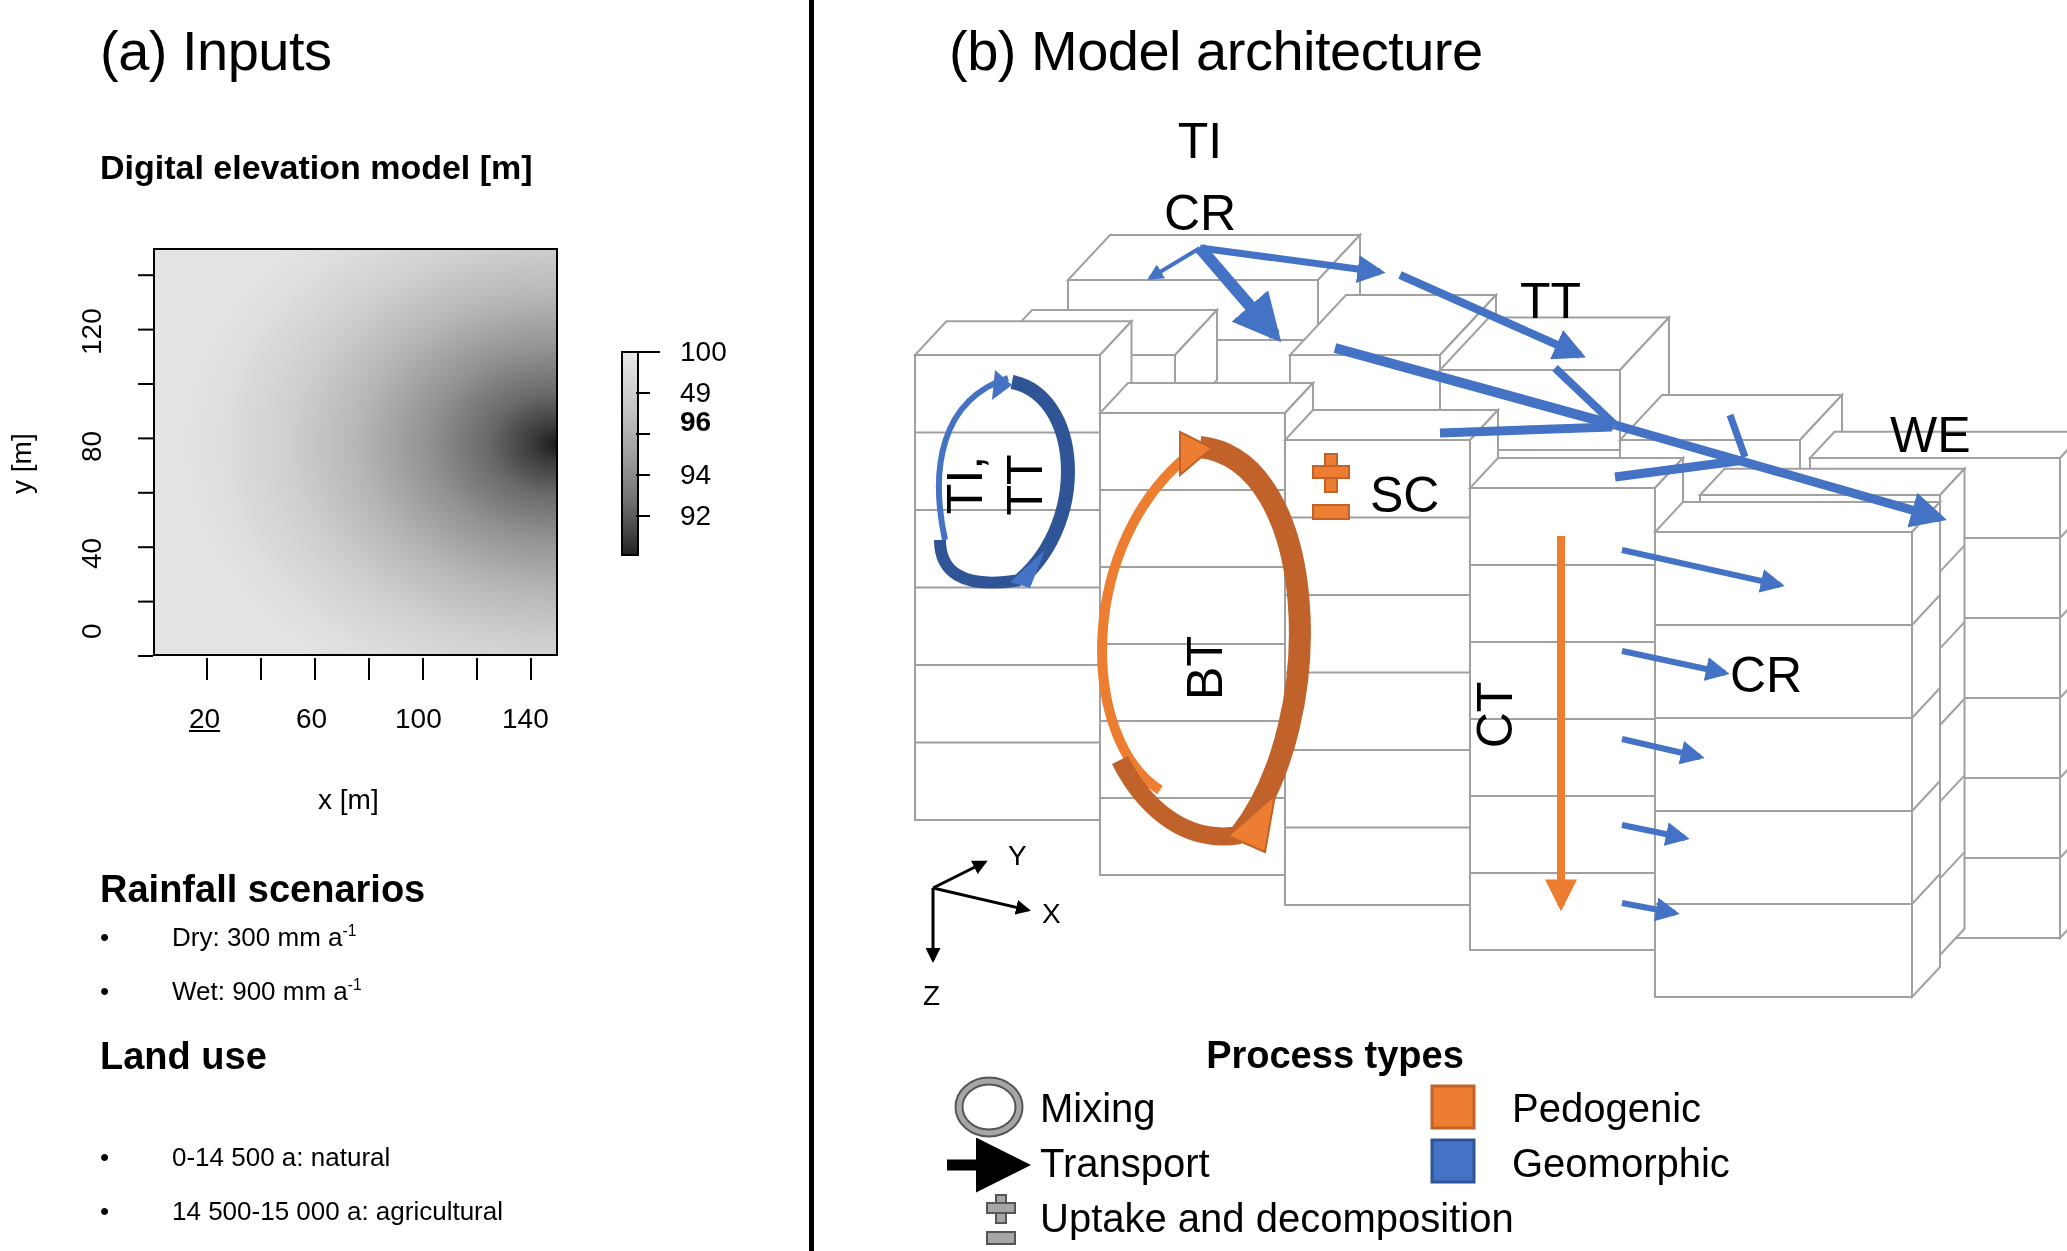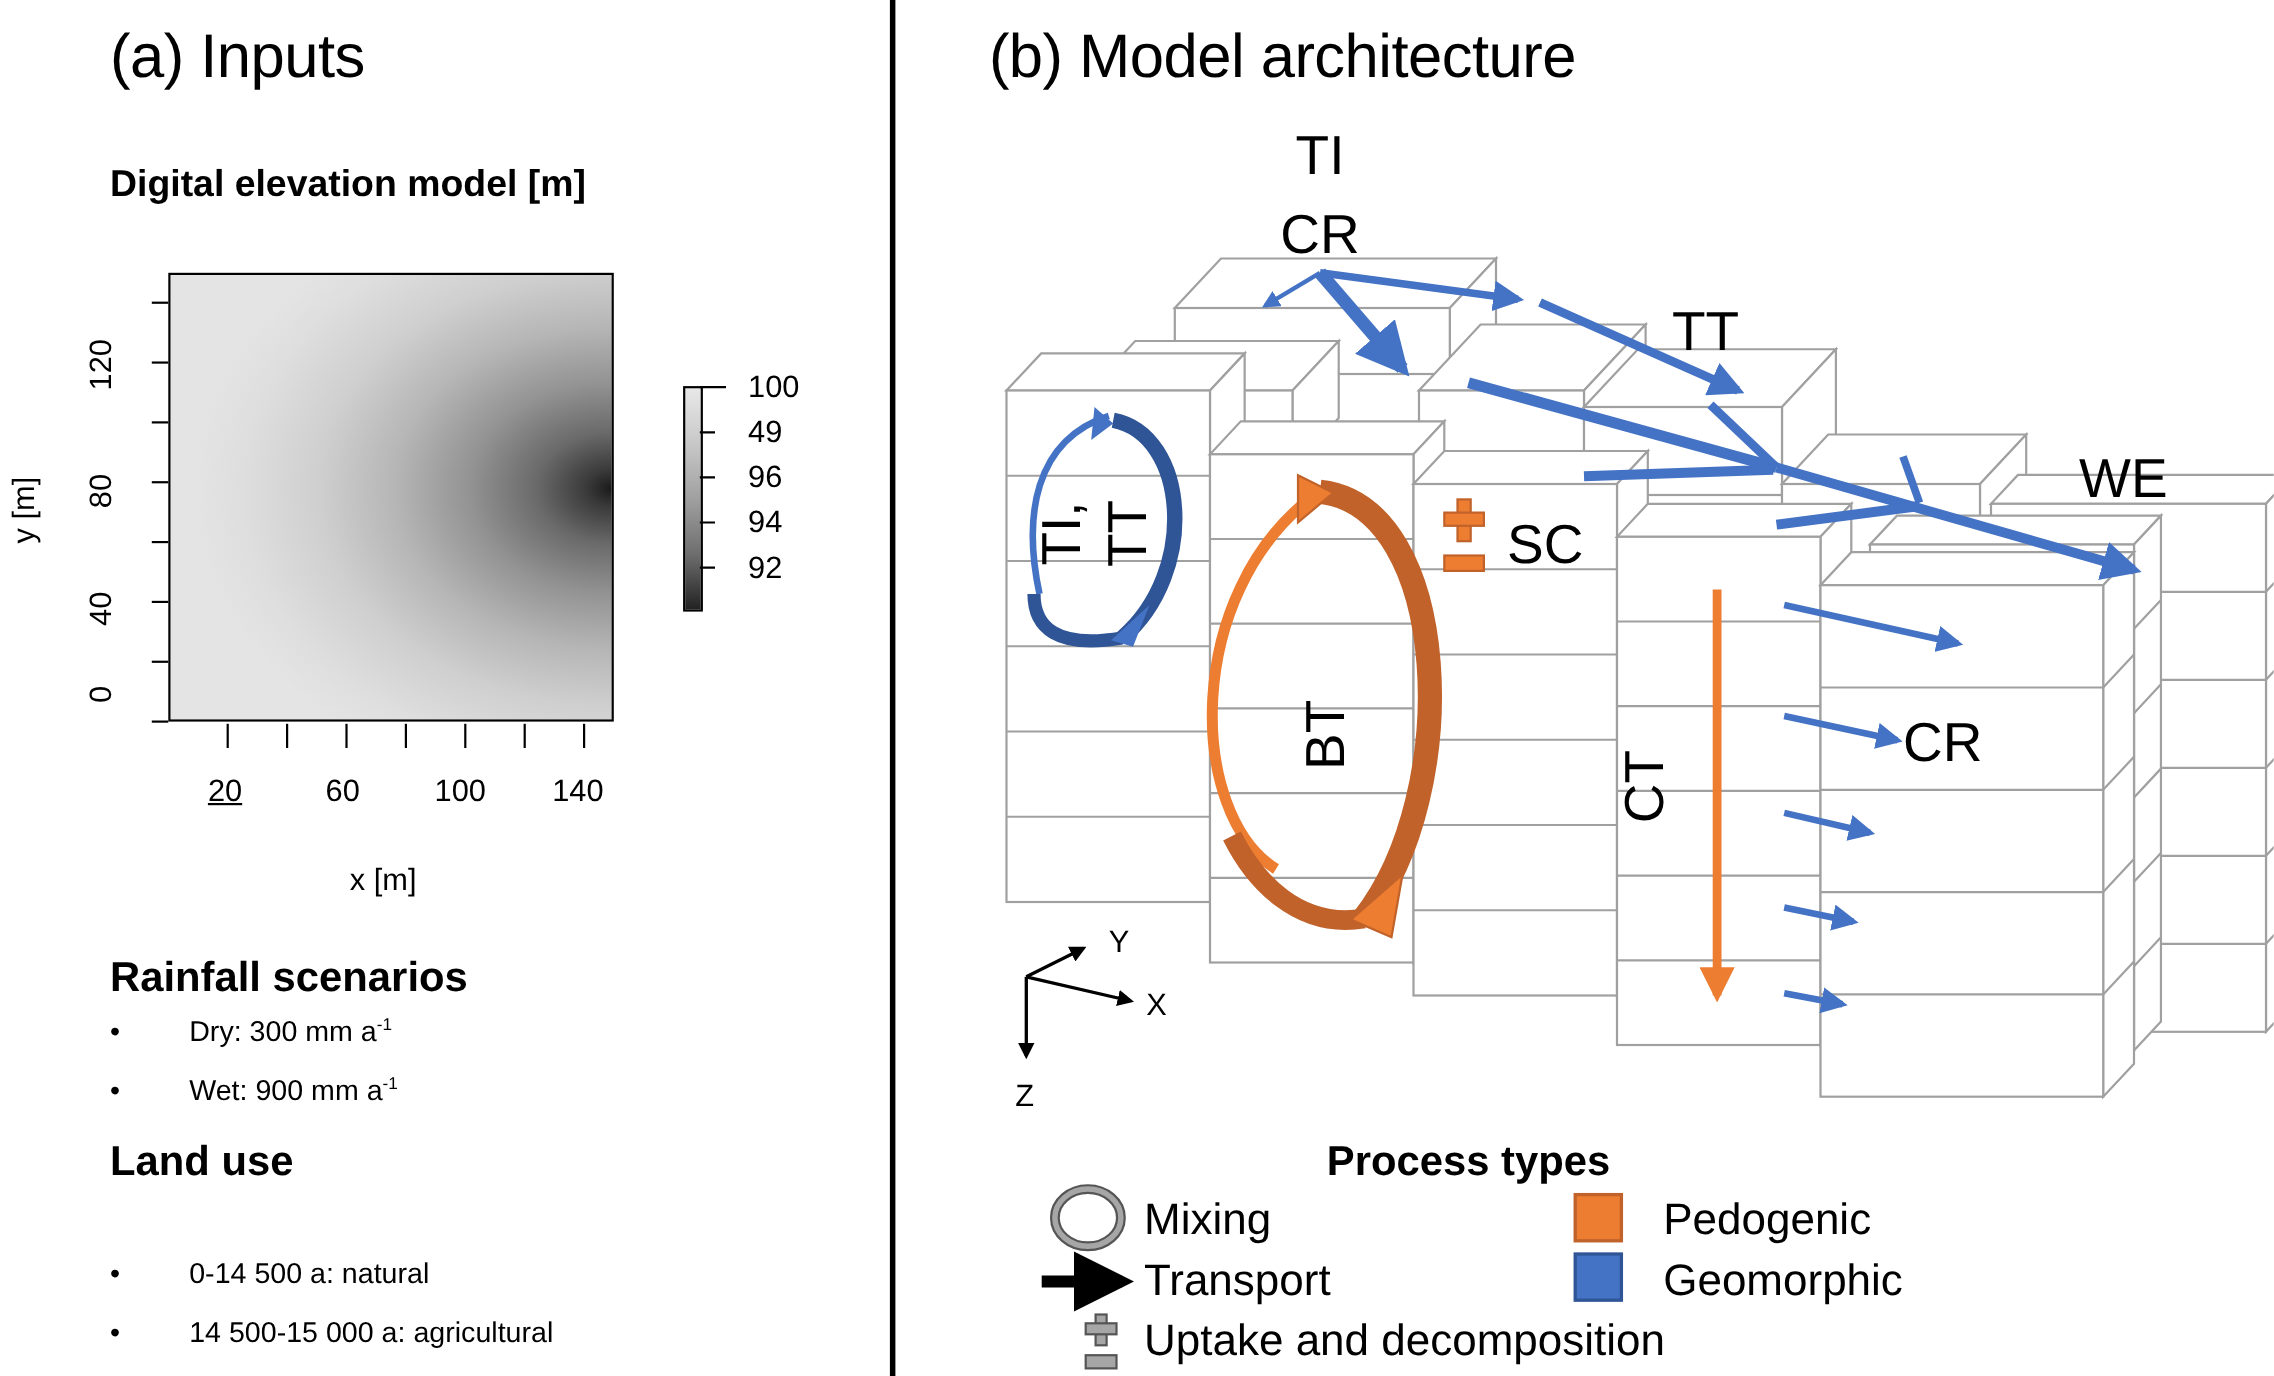--- a/index.html
+++ b/index.html
@@ -69,21 +69,21 @@
   <g stroke="#000" stroke-width="2">
     <line x1="0" y1="7" x2="24" y2="7"></line>
     <line x1="0" y1="48" x2="14" y2="48"></line>
     <line x1="0" y1="89" x2="14" y2="89"></line>
     <line x1="0" y1="130" x2="14" y2="130"></line>
     <line x1="0" y1="171" x2="14" y2="171"></line>
   </g>
 </svg>
 <div class="abs tick-label" style="left:680px; top:336px;">100</div>
 <div class="abs tick-label" style="left:680px; top:377px;">49</div>
-<div class="abs tick-label" style="left:680px; top:418px;">96</div>
+<div class="abs tick-label" style="left:680px; top:406px;font-weight:bold;">96</div>
 <div class="abs tick-label" style="left:680px; top:459px;">94</div>
 <div class="abs tick-label" style="left:680px; top:500px;">92</div>
 
 <div class="abs sec-title" style="left:100px; top:868px;">Rainfall scenarios</div>
 <div class="abs bullet-line" style="left:100px; top:922px;">
   <span class="bullet-dot">•</span><span>Dry: 300 mm a</span><sup>-1</sup>
 </div>
 <div class="abs bullet-line" style="left:100px; top:976px;">
   <span class="bullet-dot">•</span><span>Wet: 900 mm a</span><sup>-1</sup>
 </div>
@@ -91,21 +91,21 @@
 <div class="abs sec-title" style="left:100px; top:1035px;">Land use</div>
 <div class="abs bullet-line" style="left:100px; top:1142px;">
   <span class="bullet-dot">•</span><span>0-14 500 a: natural</span>
 </div>
 <div class="abs bullet-line" style="left:100px; top:1196px;">
   <span class="bullet-dot">•</span><span>14 500-15 000 a: agricultural</span>
 </div>
 
 <div id="divider"></div>
 
-<div class="abs panel-title" style="left:899px; top:18px;text-align:center;">(b) Model architecture</div>
+<div class="abs panel-title" style="left:949px; top:18px;text-align:center;">(b) Model architecture</div>
 
 <svg class="abs" style="left:0; top:0;" width="2067" height="1251" viewBox="0 0 2067 1251">
   <defs>
     <marker id="ah-blue" viewBox="0 0 10 10" refX="8" refY="5" markerWidth="4" markerHeight="4" orient="auto-start-reverse">
       <path d="M0,0 L10,5 L0,10 z" fill="#4472C4"></path>
     </marker>
     <marker id="ah-orange" viewBox="0 0 10 10" refX="8" refY="5" markerWidth="4" markerHeight="4" orient="auto">
       <path d="M0,0 L10,5 L0,10 z" fill="#ED7D31"></path>
     </marker>
     <marker id="ah-black" viewBox="0 0 10 10" refX="8" refY="5" markerWidth="5" markerHeight="5" orient="auto">

